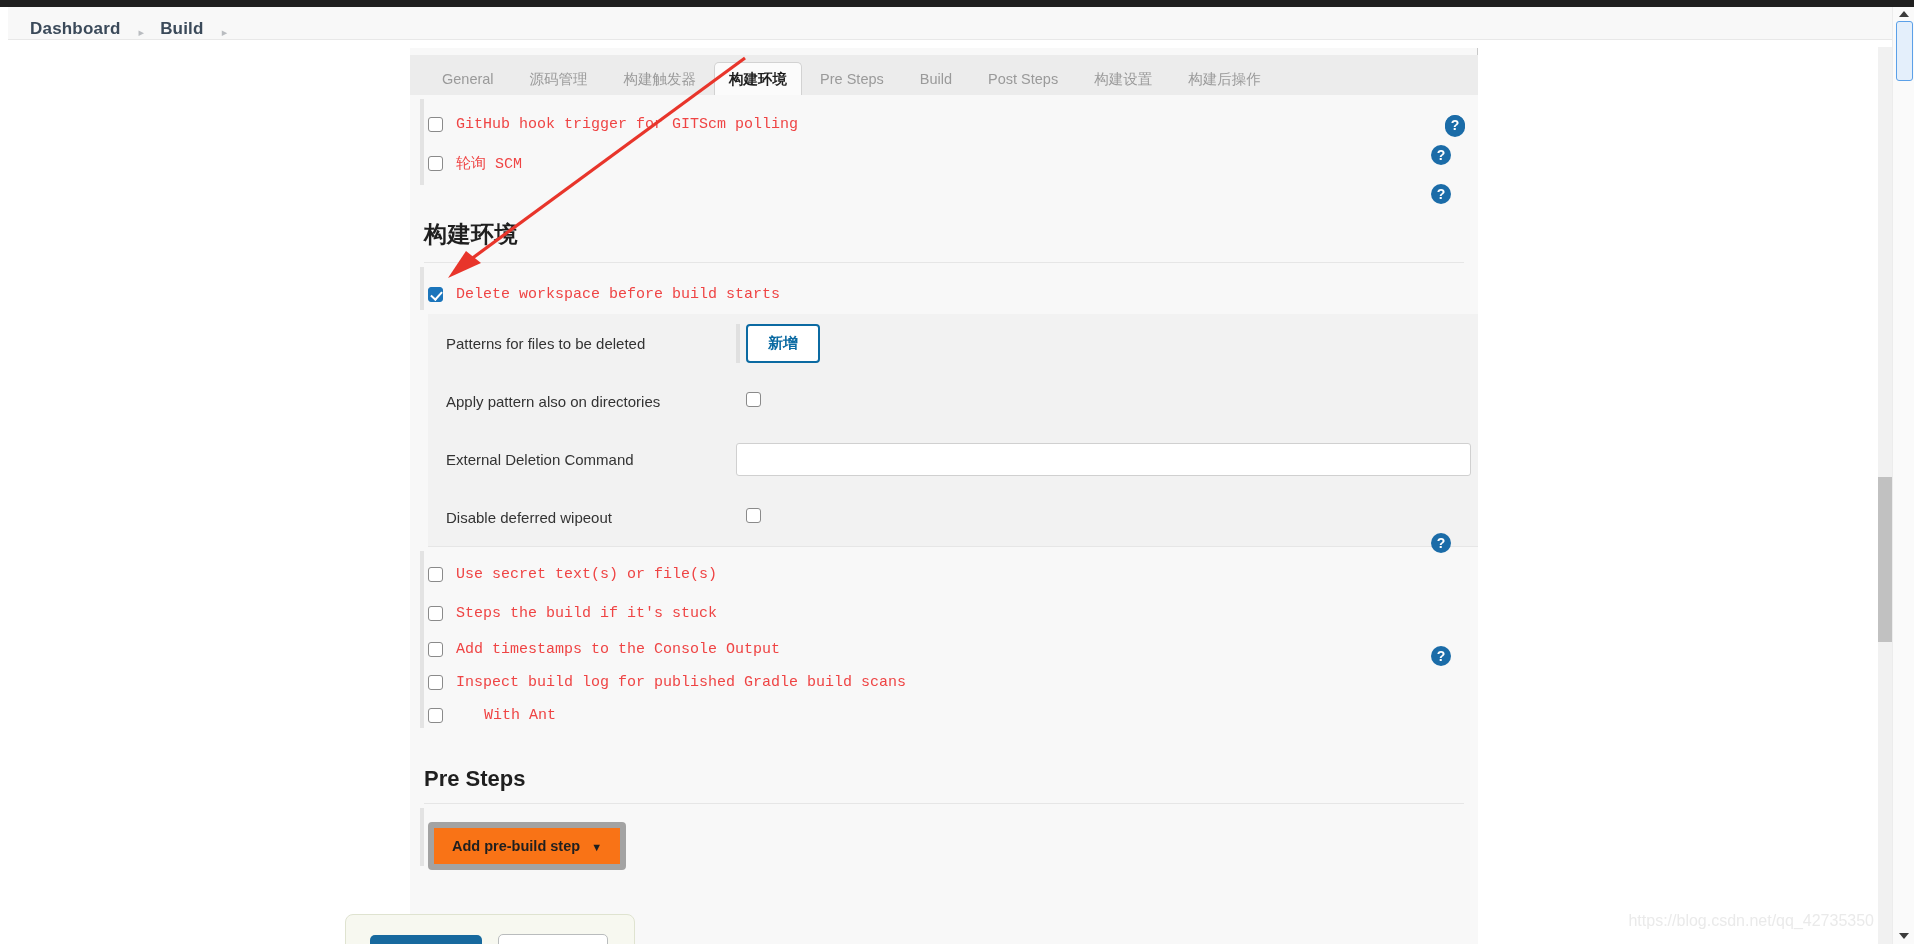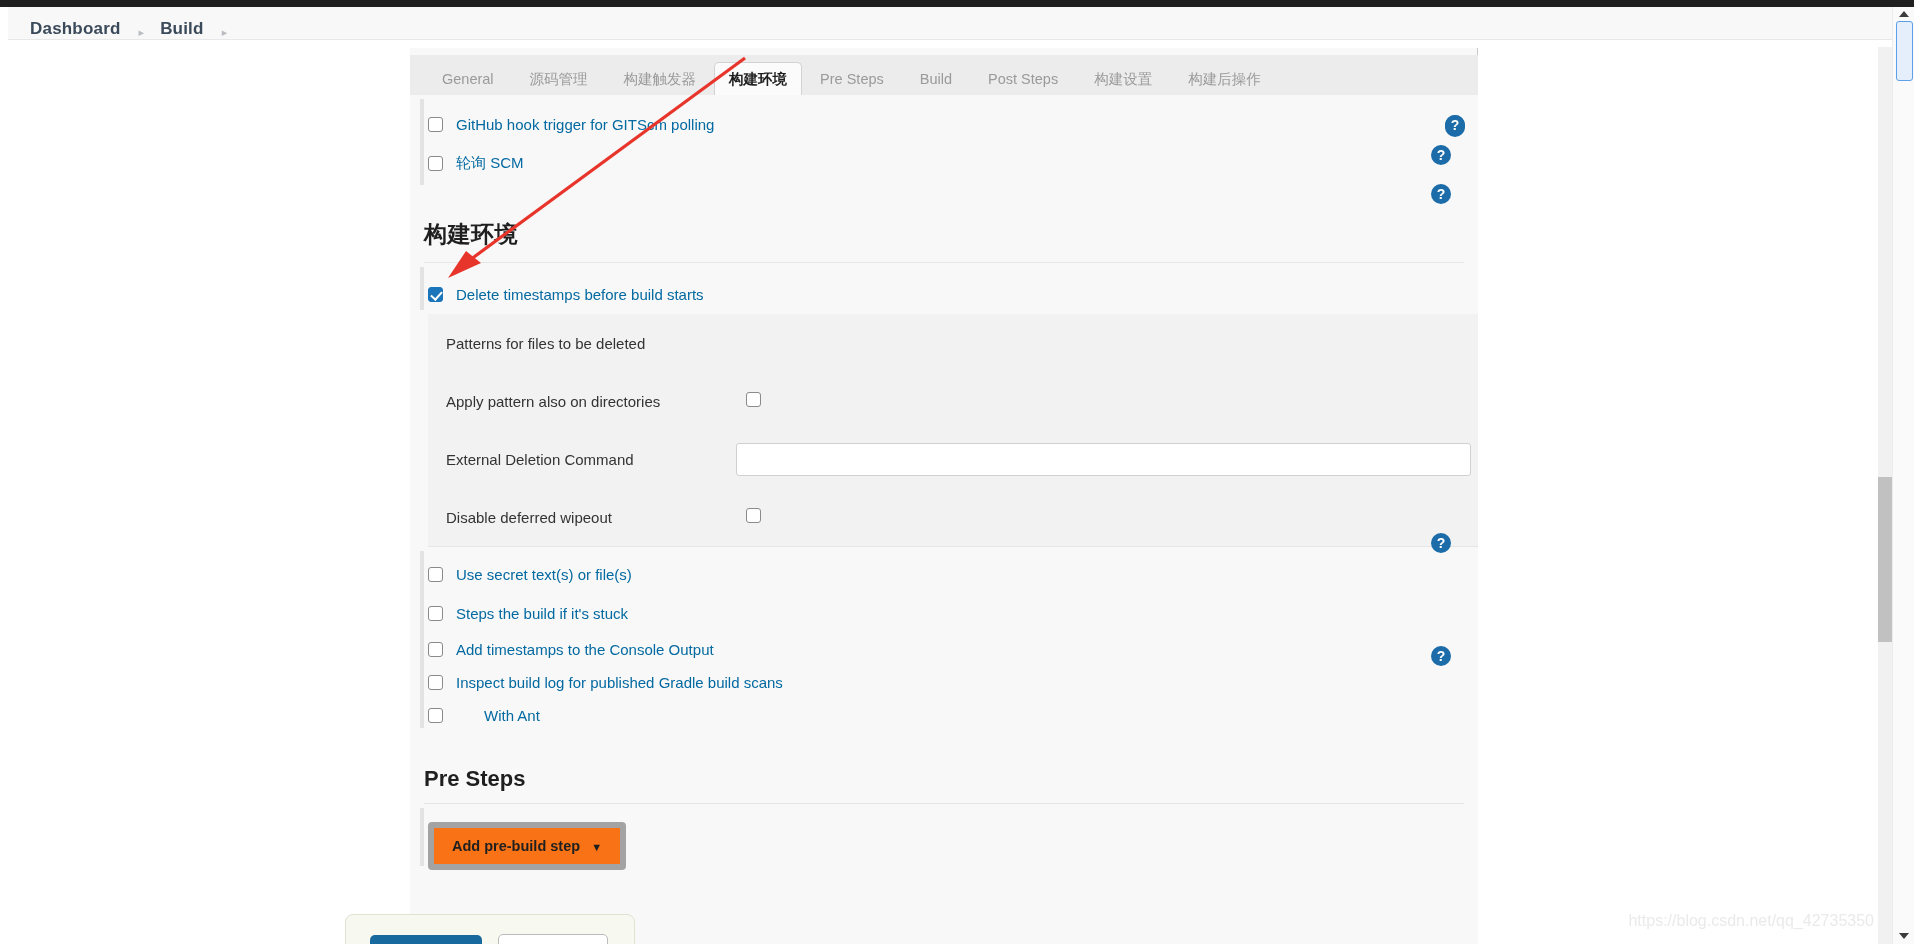--- a/index.html
+++ b/index.html
@@ -57,21 +57,21 @@
   }
 
   .block { position:relative; padding-left:18px; }
   .block::before {
     content:""; position:absolute; left:10px; top:4px; bottom:4px;
     width:4px; background:#e3e3e3;
   }
 
   
   .cbrow { display:flex; align-items:center; height:39px; position:relative; }
-  .cbrow .lbl { font-size:15px; color:#0369a1; margin-left:13px; }
+  .cbrow .lbl { font-size:15px; color:#ef4444; margin-left:13px;font-family:Liberation Mono, monospace; }
   .cb {
     width:15px; height:15px; border:1px solid #8a8a8a; border-radius:3px;
     background:#fff; display:inline-block; flex:none;
   }
   .cb.checked { background:#1b75bb; border-color:#1b75bb; position:relative; }
   .cb.checked::after {
     content:""; position:absolute; left:4px; top:1px; width:5px; height:9px;
     border:solid #fff; border-width:0 2px 2px 0; transform:rotate(42deg);
   }
 
@@ -210,28 +210,31 @@
       </div>
       <div class="help" style="left:1021px; top:50px;">?</div>
       <div class="help" style="left:1021px; top:89px;">?</div>
 
       <div class="sec-head">构建环境</div>
       <div class="sec-rule"></div>
 
       <div class="block" style="padding-top:12px;">
         <div class="cbrow">
           <span class="cb checked"></span>
-          <span class="lbl">Delete timestamps before build starts</span>
+          <span class="lbl">Delete workspace before build starts</span>
         </div>
       </div>
 
       <div class="opt-table">
 
         <div class="opt-row">
           <div class="opt-label">Patterns for files to be deleted</div>
+          <div class="opt-ctrl ctrl-bar">
+            <button class="btn-add">新增</button>
+          </div>
           <div class="help" style="right:13px; top:22px;">?</div>
         </div>
 
         <div class="opt-row">
           <div class="opt-label">Apply pattern also on directories</div>
           <div class="opt-ctrl" style="padding-left:10px;">
             <span class="cb"></span>
           </div>
         </div>
 

